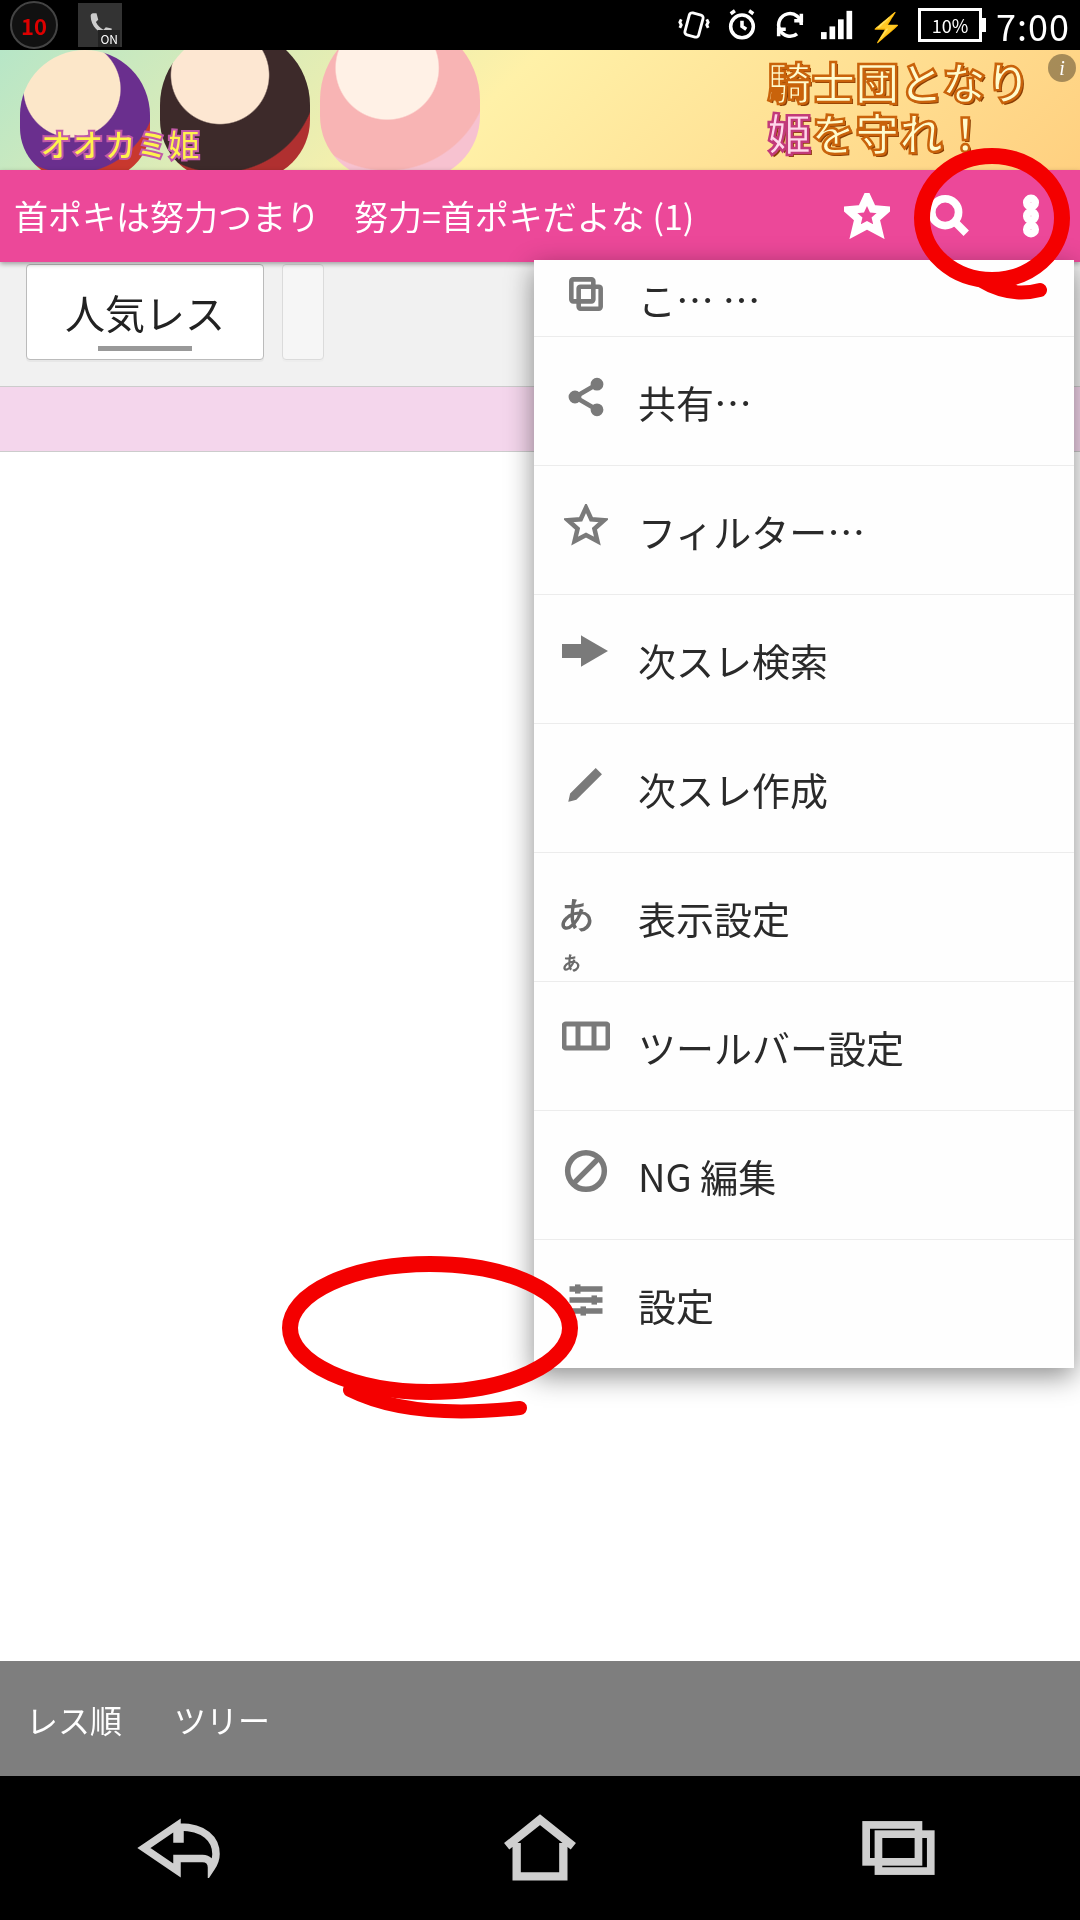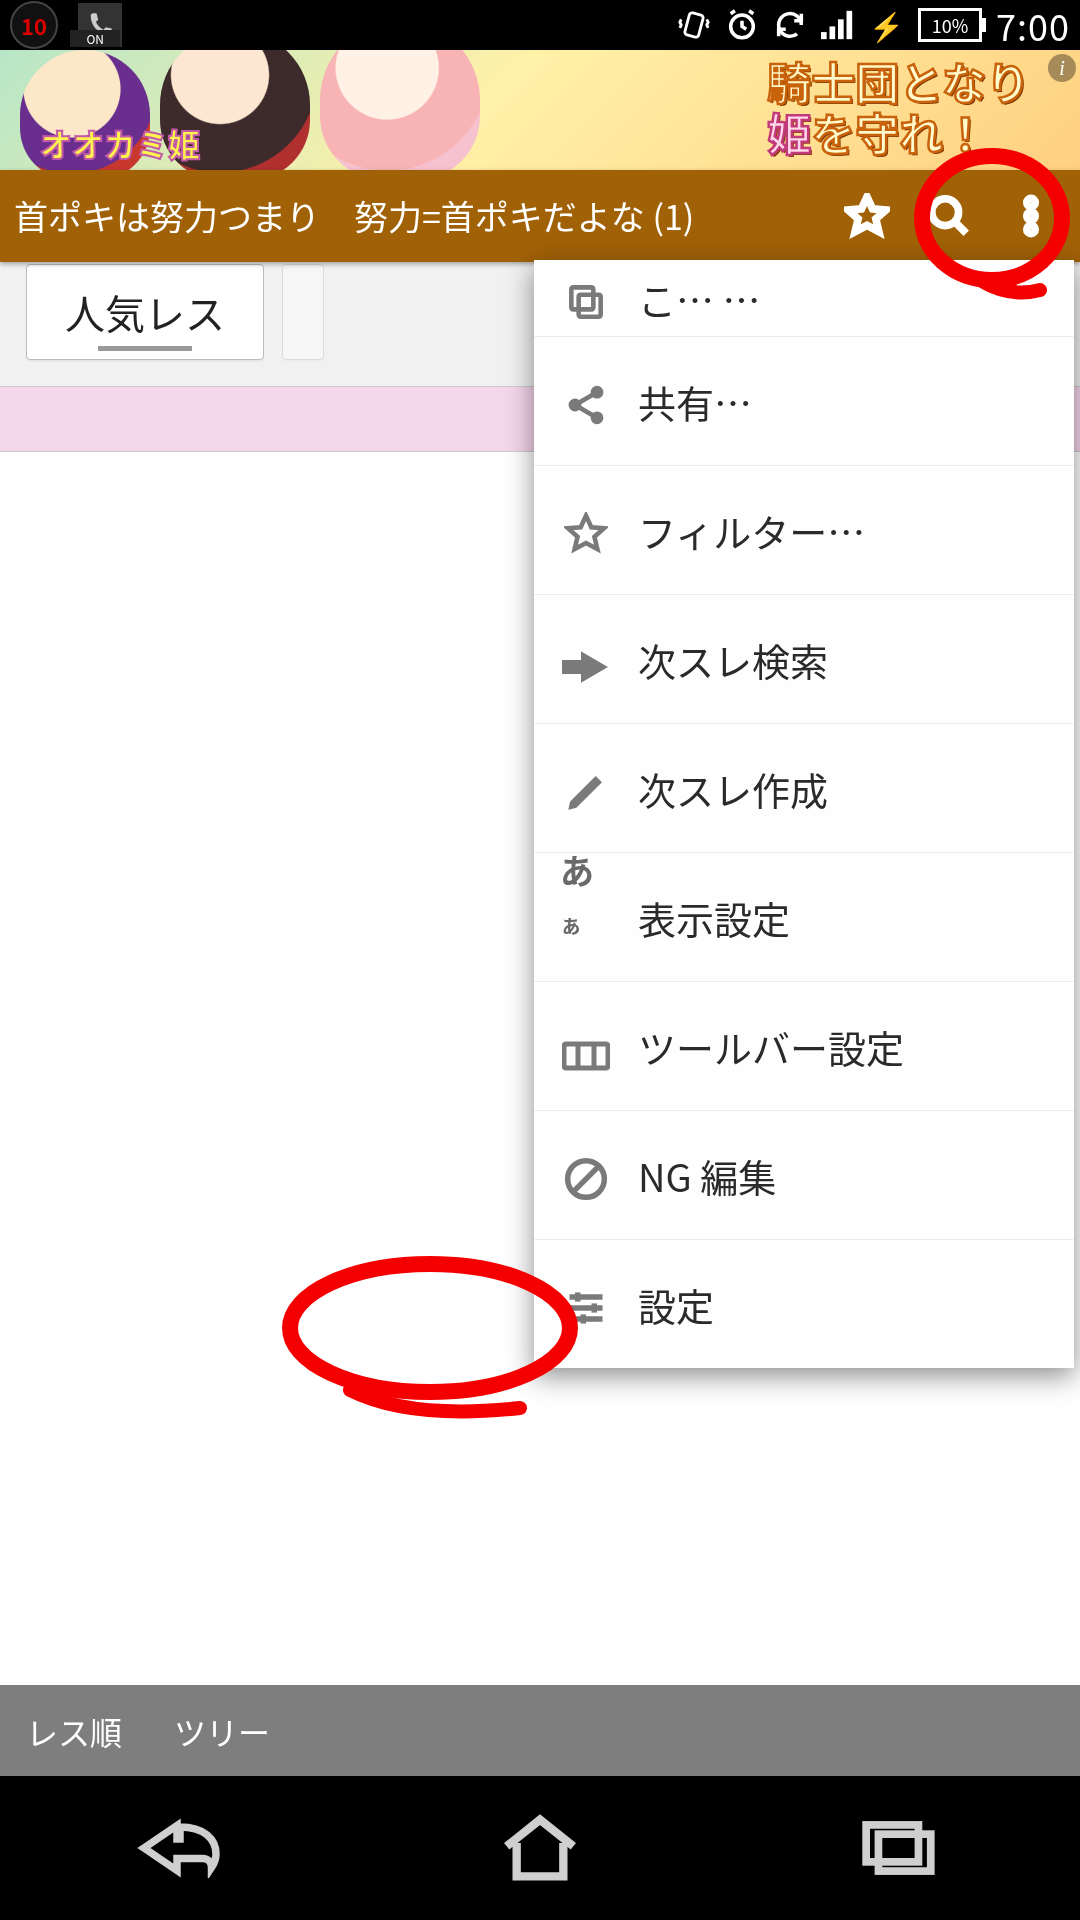--- a/index.html
+++ b/index.html
@@ -76,21 +76,21 @@
   .ad-text .accent{color:#ffd7ea;-webkit-text-stroke:2.5px #c23a7a;}
   .ad-info{
     position:absolute;top:4px;right:4px;width:28px;height:28px;border-radius:50%;
     background:rgba(0,0,0,.35);color:#fff;display:flex;align-items:center;justify-content:center;
     font-style:italic;font-family:Georgia,serif;font-size:20px;
   }
 
   
   .titlebar {
     height: 92px;
-    background:#a16207;
+    background:#ec4899;
     color:#fff;
     display:flex;align-items:center;
     padding:0 14px;
     box-shadow:0 2px 5px rgba(0,0,0,.35);
     position:relative;z-index:5;gap:12px;
   }
   .titlebar .title{
     font-size:34px;line-height:1.25;flex:1;padding-right:10px;
   }
   .titlebar .tb-icon{width:70px;height:70px;display:flex;align-items:center;justify-content:center;}
@@ -112,21 +112,21 @@
   }
   .tab-btn.active::after{
     content:"";position:absolute;left:30%;right:30%;bottom:8px;height:5px;background:#999;
   }
   .pink-strip{height:64px;background:#f4d6ec;border-top:1px solid #ccc;border-bottom:1px solid #ccc;}
   .content-area{flex:1;background:#fff;}
   .main-stack{position:absolute;top:170px;left:0;right:0;bottom:144px;display:flex;flex-direction:column;}
 
   
   .bottom-app{
-    position:absolute;left:0;right:0;bottom:144px;height:91px;
+    position:absolute;left:0;right:0;bottom:144px;height:115px;
     background:#7e7e7e;color:#fff;display:flex;align-items:center;
     font-size:32px;
   }
   .bottom-app .seg{padding:0 26px;height:100%;display:flex;align-items:center;}
 
   
   .navbar{
     position:absolute;left:0;right:0;bottom:0;height:144px;background:#000;
     display:flex;align-items:center;justify-content:space-around;
   }
@@ -139,21 +139,21 @@
     background:#fefefe;box-shadow:0 8px 26px rgba(0,0,0,.45);
     z-index:20;
   }
   .menu-item{
     height:128px;display:flex;align-items:center;gap:26px;
     padding:0 26px;font-size:38px;color:#2a2a2a;
     border-bottom:1px solid #ececec;
   }
   .menu-item:last-child{border-bottom:none;}
   .menu-item.top{height:76px;}
-  .mi-icon{width:52px;height:52px;display:flex;align-items:flex-end;justify-content:center;}
+  .mi-icon{width:52px;height:52px;display:flex;align-items:flex-start;justify-content:center;font-family:Liberation Serif, serif;}
   .mi-icon svg{stroke:#7a7a7a;fill:#7a7a7a;}
   .mi-icon.nf svg{fill:none;}
   .aa{font-weight:700;color:#6a6a6a;font-size:34px;}
   .aa small{font-size:22px;}
 
   
   .anno{position:absolute;pointer-events:none;z-index:50;}
   .anno svg{overflow:visible;}
 </style>
 </head>
@@ -161,21 +161,21 @@
 
 <div class="screen">
 
   <div class="status-bar">
     <div class="status-left">
       <span class="rec-badge">10</span>
       <span class="phone-on">
         <svg width="28" height="28" viewBox="0 0 24 24">
             <path d="M6 2c-1 0-2 .8-2 2 0 9 7 16 16 16 1.2 0 2-1 2-2v-3l-5-1-2 2c-3-1.5-5-3.5-6.5-6.5l2-2L9 2H6z"></path>
           </svg>
-        <span style="position:absolute;right:2px;bottom:0;font-size:12px;background:#222;padding:0 16px;">ON</span>
+        <span style="position:absolute;right:2px;bottom:0;font-size:12px;background:#222;padding:0 2px;">ON</span>
       </span>
     </div>
     <div class="status-right">
       <span class="status-icon">
         <svg width="34" height="34" viewBox="0 0 24 24" fill="none" stroke="#fff" stroke-width="2">
             <rect x="7" y="4" width="10" height="16" rx="2" transform="rotate(15 12 12)"></rect>
             <path d="M3 8l-1 2 1 2-1 2M21 8l1 2-1 2 1 2"></path>
           </svg>
       </span>
       <span class="status-icon">

